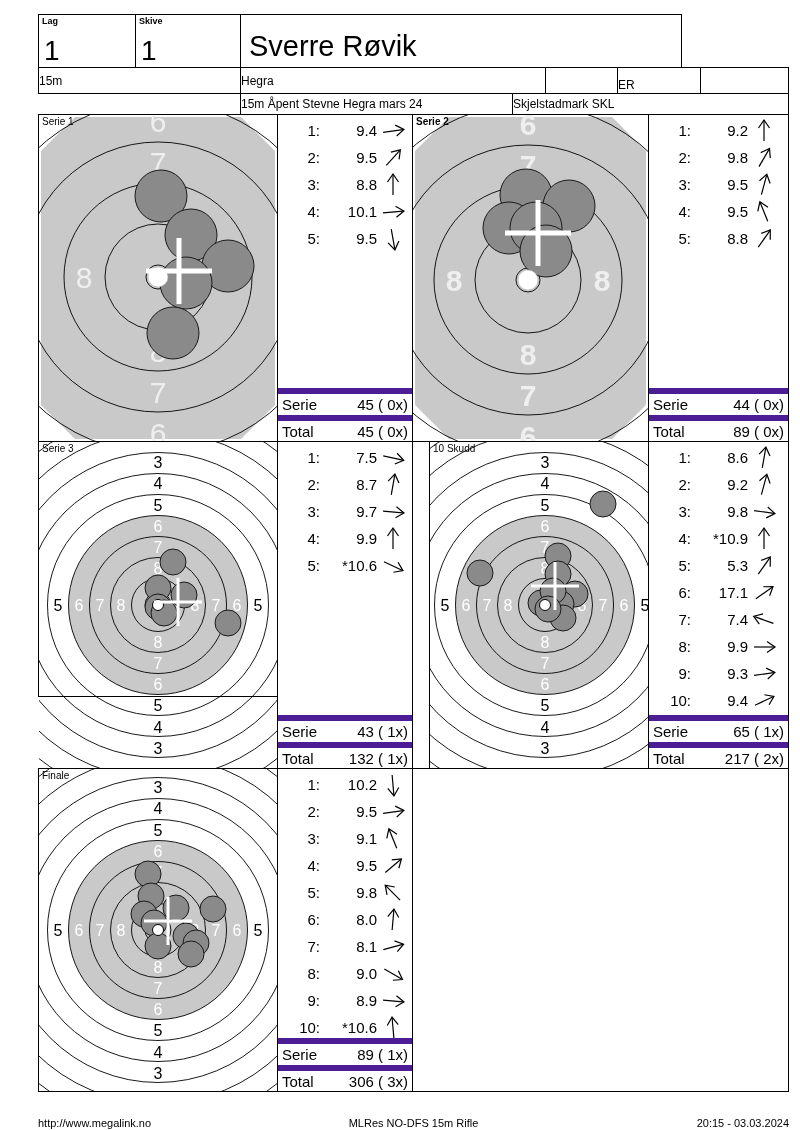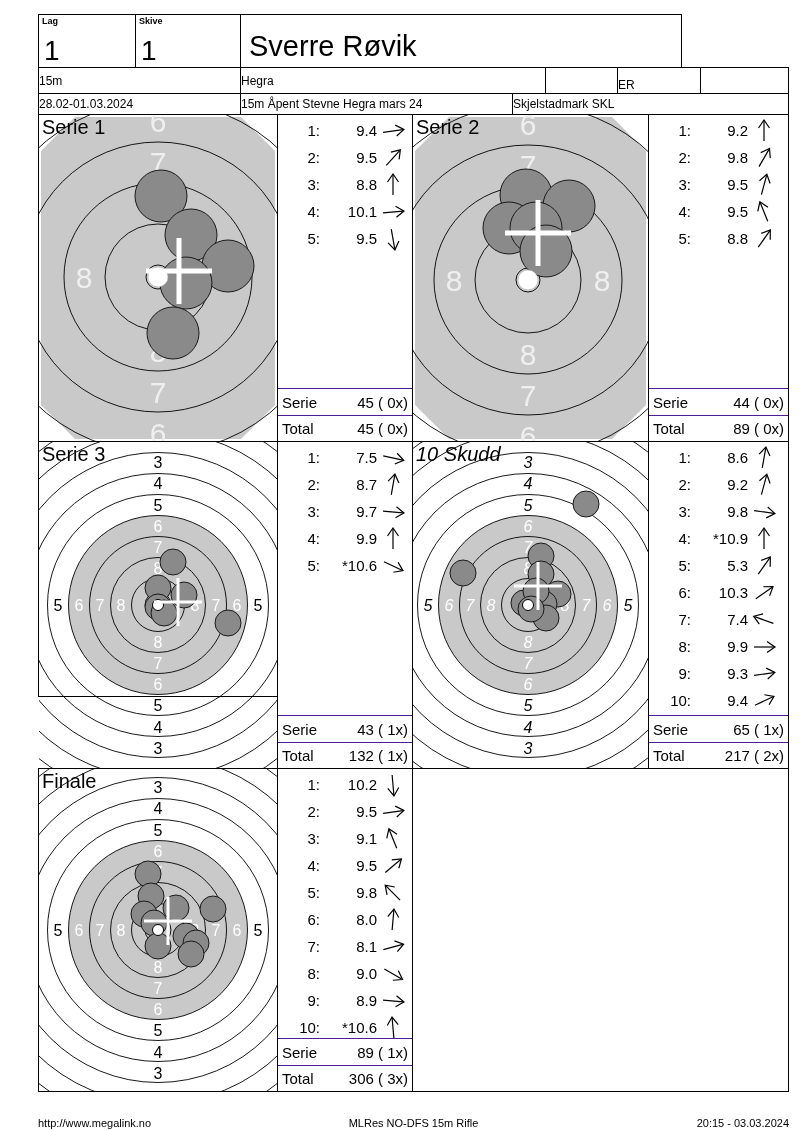--- a/index.html
+++ b/index.html
@@ -3,28 +3,28 @@
 <meta charset="utf-8">
 <style>
   html,body{margin:0;padding:0;background:#fff;}
   .page{position:relative;width:800px;height:1130px;background:#fff;
         font-family:"Liberation Sans",sans-serif;color:#000;overflow:hidden;}
   .cell{position:absolute;border:1px solid #000;box-sizing:border-box;background:#fff;}
   .tiny-label{position:absolute;top:1px;left:3px;font-size:9px;color:#000;font-weight:bold;}
   .big-num{position:absolute;bottom:2px;left:5px;font-size:28px;line-height:1;}
   .name{position:absolute;bottom:6px;left:8px;font-size:29px;line-height:1;}
   .mid-text{position:absolute;top:50%;transform:translateY(-50%);left:0;font-size:12px;white-space:nowrap;}
-  .panel-label{position:absolute;top:1px;left:3px;font-size:20px;z-index:5;}
+  .panel-label{position:absolute;top:1px;left:3px;font-size:10px;z-index:5;}
   .target-svg{position:absolute;left:0;top:0;}
   .shots{position:absolute;left:0;right:0;top:2px;}
   .shot-row{display:flex;align-items:center;height:27px;font-size:15px;}
   .shot-num{width:42px;text-align:right;}
   .shot-val{width:57px;text-align:right;}
   .shot-arrow{width:32px;display:flex;justify-content:center;align-items:center;}
-  .sumrow{position:absolute;left:0;right:0;border-top:1px solid #4c1d95;display:flex;
+  .sumrow{position:absolute;left:0;right:0;border-top:6px solid #4c1d95;display:flex;
           align-items:center;justify-content:space-between;font-size:15px;
           padding:0 4px;box-sizing:border-box;background:#fff;}
   .serie-row{bottom:26px;height:27px;}
   .total-row{bottom:0;height:26px;}
   .footer{position:absolute;left:38px;width:751px;top:1113px;height:20px;
           display:flex;align-items:center;font-size:11px;}
   .footer .f-left{flex:1;text-align:left;}
   .footer .f-center{flex:1.2;text-align:center;}
   .footer .f-right{flex:1;text-align:right;white-space:nowrap;}
 </style>
@@ -49,23 +49,20 @@
     <span class="mid-text">15m</span>
   </div>
   <div class="cell" style="left:240px;top:67px;width:306px;height:27px;">
     <span class="mid-text">Hegra</span>
   </div>
   <div class="cell" style="left:617px;top:67px;width:84px;height:35px;">
     <span class="mid-text">ER</span>
   </div>
   <div class="cell" style="left:700px;top:67px;width:89px;height:27px;"></div>
 
-  <div class="cell" style="left:38px;top:93px;width:203px;height:22px;">
-    <span class="mid-text">28.02-01.03.2024</span>
-  </div>
   <div class="cell" style="left:240px;top:93px;width:273px;height:22px;">
     <span class="mid-text">15m Åpent Stevne Hegra mars 24</span>
   </div>
   <div class="cell" style="left:512px;top:93px;width:277px;height:22px;">
     <span class="mid-text">Skjelstadmark SKL</span>
   </div>
 
   <div class="cell" style="left:38px;top:114px;width:240px;height:328px;">
     <span class="panel-label">Serie 1</span>
     <svg class="target-svg" width="238" height="326" viewBox="0 0 238 326">
@@ -160,21 +157,21 @@
       </div>
     <div class="sumrow serie-row">
       <span>Serie</span>
       <span>45 ( 0x)</span>
     </div>
     <div class="sumrow total-row">
       <span>Total</span>
       <span>45 ( 0x)</span>
     </div>
   </div>
-  <div class="cell" style="left:412px;top:114px;width:237px;height:328px;">
+  <div class="cell" style="left:412px;top:114px;width:237px;height:328px;font-weight:bold;">
     <span class="panel-label">Serie 2</span>
     <svg class="target-svg" width="235" height="326" viewBox="0 0 235 326">
         <polygon points="36,2 199,2 233,36 233,290 199,324 36,324 2,290 2,36" fill="#c9c9c9"></polygon>
         <circle cx="115" cy="165" r="12" fill="none" stroke="#000000" stroke-width="0.9"></circle>
         <circle cx="115" cy="165" r="53" fill="none" stroke="#000000" stroke-width="0.9"></circle>
         <circle cx="115" cy="165" r="94" fill="none" stroke="#000000" stroke-width="0.9"></circle>
         <circle cx="115" cy="165" r="135" fill="none" stroke="#000000" stroke-width="0.9"></circle>
         <circle cx="115" cy="165" r="176" fill="none" stroke="#000000" stroke-width="0.9"></circle>
         <circle cx="115" cy="165" r="217" fill="none" stroke="#000000" stroke-width="0.9"></circle>
         <circle cx="115" cy="165" r="258" fill="none" stroke="#000000" stroke-width="0.9"></circle>
@@ -382,21 +379,21 @@
       </div>
     <div class="sumrow serie-row">
       <span>Serie</span>
       <span>43 ( 1x)</span>
     </div>
     <div class="sumrow total-row">
       <span>Total</span>
       <span>132 ( 1x)</span>
     </div>
   </div>
-  <div class="cell" style="left:412px;top:441px;width:237px;height:328px;font-style:italic;">
+  <div class="cell" style="left:429px;top:441px;width:237px;height:328px;">
     <span class="panel-label">10 Skudd</span>
     <svg class="target-svg" width="235" height="326" viewBox="0 0 235 326">
         <circle cx="115" cy="163" r="89.5" fill="#c9c9c9"></circle>
         <circle cx="115" cy="163" r="13" fill="none" stroke="#000000" stroke-width="0.9"></circle>
         <circle cx="115" cy="163" r="26.5" fill="none" stroke="#000000" stroke-width="0.9"></circle>
         <circle cx="115" cy="163" r="47.5" fill="none" stroke="#000000" stroke-width="0.9"></circle>
         <circle cx="115" cy="163" r="68.5" fill="none" stroke="#000000" stroke-width="0.9"></circle>
         <circle cx="115" cy="163" r="89.5" fill="none" stroke="#000000" stroke-width="0.9"></circle>
         <circle cx="115" cy="163" r="110.5" fill="none" stroke="#000000" stroke-width="0.9"></circle>
         <circle cx="115" cy="163" r="131.5" fill="none" stroke="#000000" stroke-width="0.9"></circle>
@@ -498,21 +495,21 @@
             <svg width="26" height="26" viewBox="0 0 26 26">
               <g transform="rotate(-55 13 13)" stroke="#000" stroke-width="1.2" fill="none">
                 <line x1="3" y1="13" x2="23" y2="13"></line>
                 <polyline points="16,7.5 24,13 16,18.5"></polyline>
               </g>
             </svg>
           </span>
         </div>
         <div class="shot-row">
           <span class="shot-num">6:</span>
-          <span class="shot-val">10.3</span>
+          <span class="shot-val">17.1</span>
           <span class="shot-arrow">
             <svg width="26" height="26" viewBox="0 0 26 26">
               <g transform="rotate(-35 13 13)" stroke="#000" stroke-width="1.2" fill="none">
                 <line x1="3" y1="13" x2="23" y2="13"></line>
                 <polyline points="16,7.5 24,13 16,18.5"></polyline>
               </g>
             </svg>
           </span>
         </div>
         <div class="shot-row">

